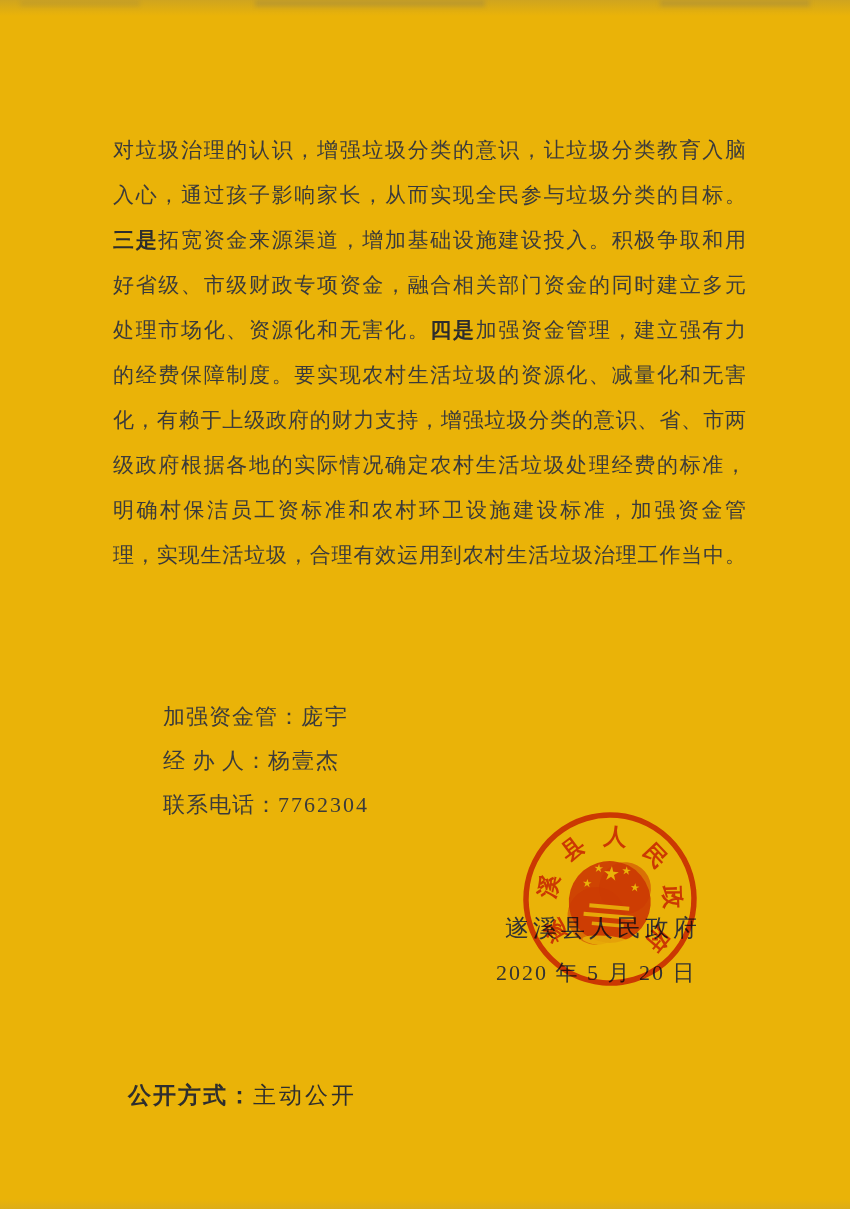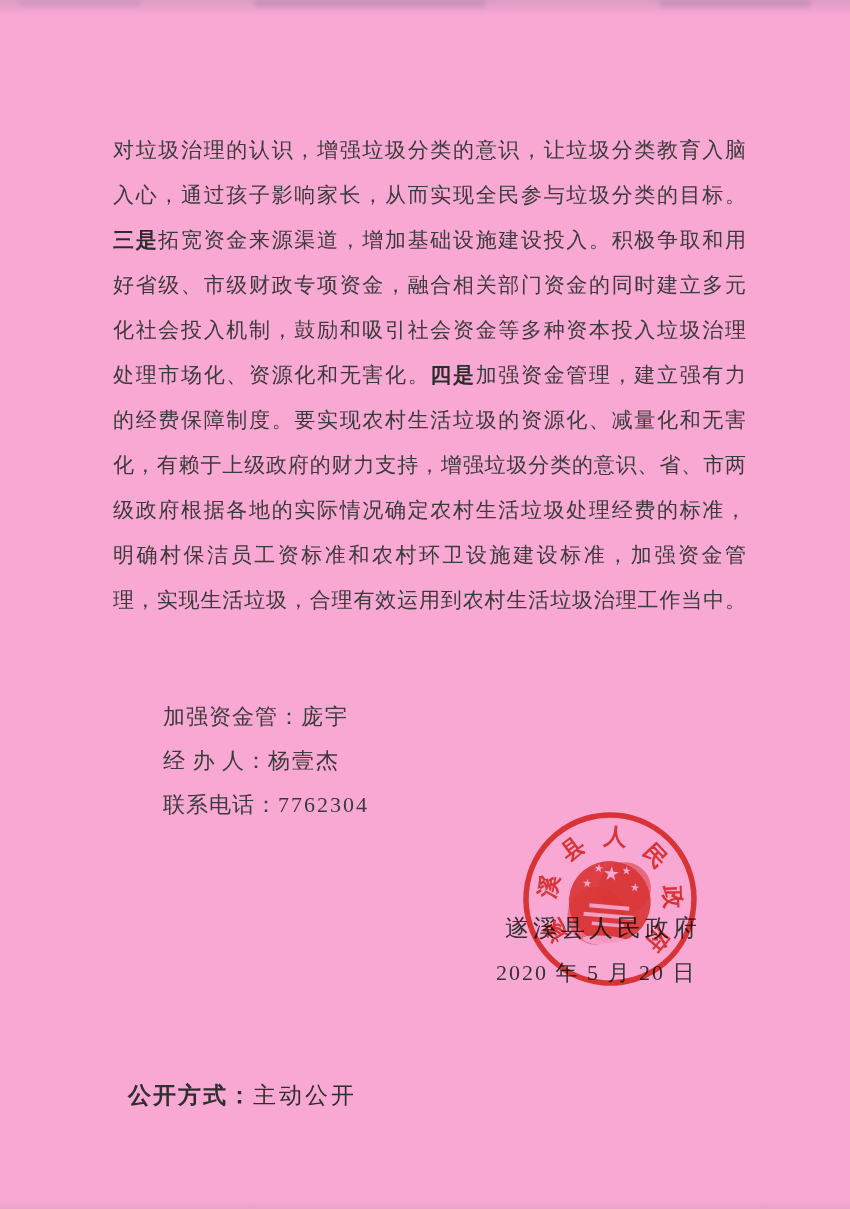--- a/index.html
+++ b/index.html
@@ -1,20 +1,20 @@
 <!DOCTYPE html>
 <html style="--seal-color: #dc4130;"><head>
 <meta charset="utf-8">
 <style>
   html,body{margin:0;padding:0;background:#888;}
   .page{
     position:relative;
     width:850px;height:1209px;
     margin:0 auto;
-    background:#f9a8d4;
+    background:#eab308;
     overflow:hidden;
     font-family:"Liberation Serif","DejaVu Serif",serif;
     color:#383838;
   }
   
   .scan-top{
     position:absolute;top:0;left:0;right:0;height:16px;
     background:linear-gradient(to bottom, rgba(100,106,124,0.20), rgba(255,255,255,0));
     pointer-events:none;
   }
@@ -86,21 +86,20 @@
   <div class="scan-streak streak-a"></div>
   <div class="scan-streak streak-b"></div>
   <div class="scan-streak streak-c"></div>
   <div class="scan-bottom"></div>
 
   <div class="body-text">
       <div class="body-line"><span>对垃圾治理的认识，增强垃圾分类的意识，让垃圾分类教育入脑</span></div>
       <div class="body-line"><span>入心，通过孩子影响家长，从而实现全民参与垃圾分类的目标。</span></div>
       <div class="body-line"><span class="bold">三是</span><span>拓宽资金来源渠道，增加基础设施建设投入。积极争取和用</span></div>
       <div class="body-line"><span>好省级、市级财政专项资金，融合相关部门资金的同时建立多元</span></div>
-      <div class="body-line"><span>化社会投入机制，鼓励和吸引社会资金等多种资本投入垃圾治理</span></div>
       <div class="body-line"><span>处理市场化、资源化和无害化。</span><span class="bold">四是</span><span>加强资金管理，建立强有力</span></div>
       <div class="body-line"><span>的经费保障制度。要实现农村生活垃圾的资源化、减量化和无害</span></div>
       <div class="body-line"><span>化，有赖于上级政府的财力支持，增强垃圾分类的意识、省、市两</span></div>
       <div class="body-line"><span>级政府根据各地的实际情况确定农村生活垃圾处理经费的标准，</span></div>
       <div class="body-line"><span>明确村保洁员工资标准和农村环卫设施建设标准，加强资金管</span></div>
       <div class="body-line"><span>理，实现生活垃圾，合理有效运用到农村生活垃圾治理工作当中。</span></div>
     </div>
 
   <div class="contact-block">
     <div class="contact-row">

